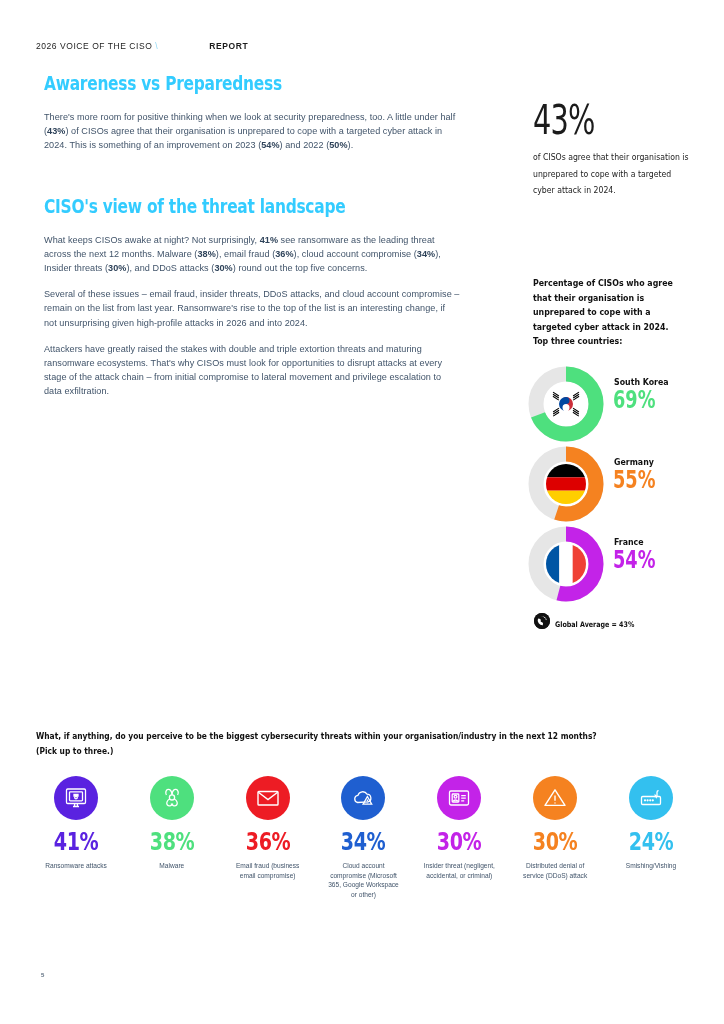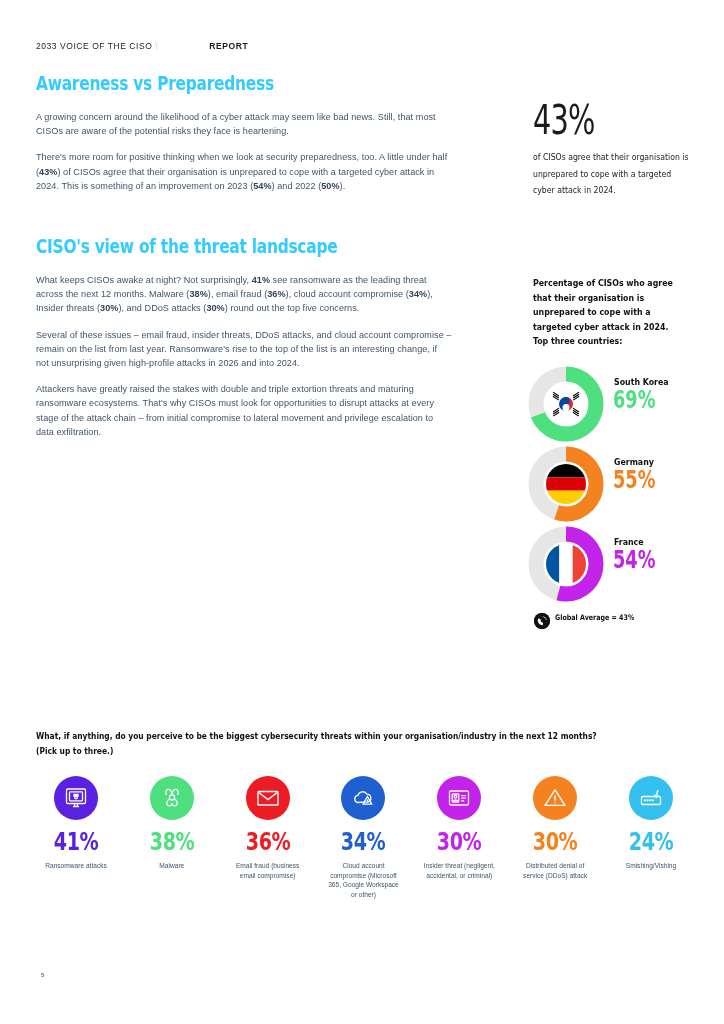--- a/index.html
+++ b/index.html
@@ -14,21 +14,21 @@
   
   .kicker {
     position: absolute; left: 36px; top: 41px;
     font-size: 8.5px; letter-spacing: 0.55px;
     color: #1c1c1c; font-weight: 400;
   }
   .kicker .slash { color: #8fd8f5; margin: 0 3px; }
   .kicker b { font-weight: 700; letter-spacing: 0.6px; padding-left: 48px; }
 
   
-  .leftcol { position: absolute; left: 36px; top: 72px; width: 416px; }
+  .leftcol { position: absolute; left: 44px; top: 72px; width: 416px; }
 
   h2.section {
     font-family: "DejaVu Sans Condensed", "Liberation Sans Narrow", "Liberation Sans", sans-serif;
     color: #33ccff;
     font-size: 19.5px;
     font-weight: 700;
     letter-spacing: -0.3px;
     transform: scaleX(0.88);
     transform-origin: left center;
     white-space: nowrap;
@@ -101,21 +101,21 @@
   .donut-pct {
     position: absolute; left: 85px; top: 21px;
     font-family: "DejaVu Sans Condensed", "Liberation Sans Narrow", "Liberation Sans", sans-serif;
     font-size: 24px; font-weight: 700; line-height: 26px;
     transform: scaleX(0.82); transform-origin: left top;
     white-space: nowrap;
   }
 
   .globalavg {
     position: absolute; left: 534px; top: 613px;
-    display: flex; align-items: flex-start; gap: 5px;
+    display: flex; align-items: flex-end; gap: 5px;
   }
   .globe-ic { width: 16px; height: 16px; border-radius: 50%; background:#111; display:block; }
   .globalavg-text {
     font-family: "DejaVu Sans Condensed", "Liberation Sans Narrow", "Liberation Sans", sans-serif;
     font-size: 7.6px; font-weight: 700; color: #111;
     transform: scaleX(0.93); transform-origin: left center;
     white-space: nowrap;
   }
 
   
@@ -154,28 +154,27 @@
     position: absolute; left: 41px; top: 972px;
     font-size: 6px; font-weight: 700; color: #5a6b7d;
   }
 </style>
 </head>
 <body>
 
 <div class="page">
 
   <div class="kicker">
-    <span>2033 VOICE OF THE CISO</span><span class="slash">\</span><b>REPORT</b>
+    <span>2026 VOICE OF THE CISO</span><span class="slash">\</span><b>REPORT</b>
   </div>
 
   <div class="leftcol">
 
     <h2 class="section">Awareness vs Preparedness</h2>
 
-    <p class="body">A growing concern around the likelihood of a cyber attack may seem like bad news. Still, that most CISOs are aware of the potential risks they face is heartening.</p>
     <p class="body">There's more room for positive thinking when we look at security preparedness, too. A little under half (<b>43%</b>) of CISOs agree that their organisation is unprepared to cope with a targeted cyber attack in 2024. This is something of an improvement on 2023 (<b>54%</b>) and 2022 (<b>50%</b>).</p>
 
     <div class="gap-lg"></div>
 
     <h2 class="section">CISO's view of the threat landscape</h2>
 
     <p class="body">What keeps CISOs awake at night? Not surprisingly, <b>41%</b> see ransomware as the leading threat across the next 12 months. Malware (<b>38%</b>), email fraud (<b>36%</b>), cloud account compromise (<b>34%</b>), Insider threats (<b>30%</b>), and DDoS attacks (<b>30%</b>) round out the top five concerns.</p>
     <p class="body">Several of these issues – email fraud, insider threats, DDoS attacks, and cloud account compromise – remain on the list from last year. Ransomware's rise to the top of the list is an interesting change, if not unsurprising given high-profile attacks in 2026 and into 2024.</p>
     <p class="body">Attackers have greatly raised the stakes with double and triple extortion threats and maturing ransomware ecosystems. That's why CISOs must look for opportunities to disrupt attacks at every stage of the attack chain – from initial compromise to lateral movement and privilege escalation to data exfiltration.</p>
   </div>

